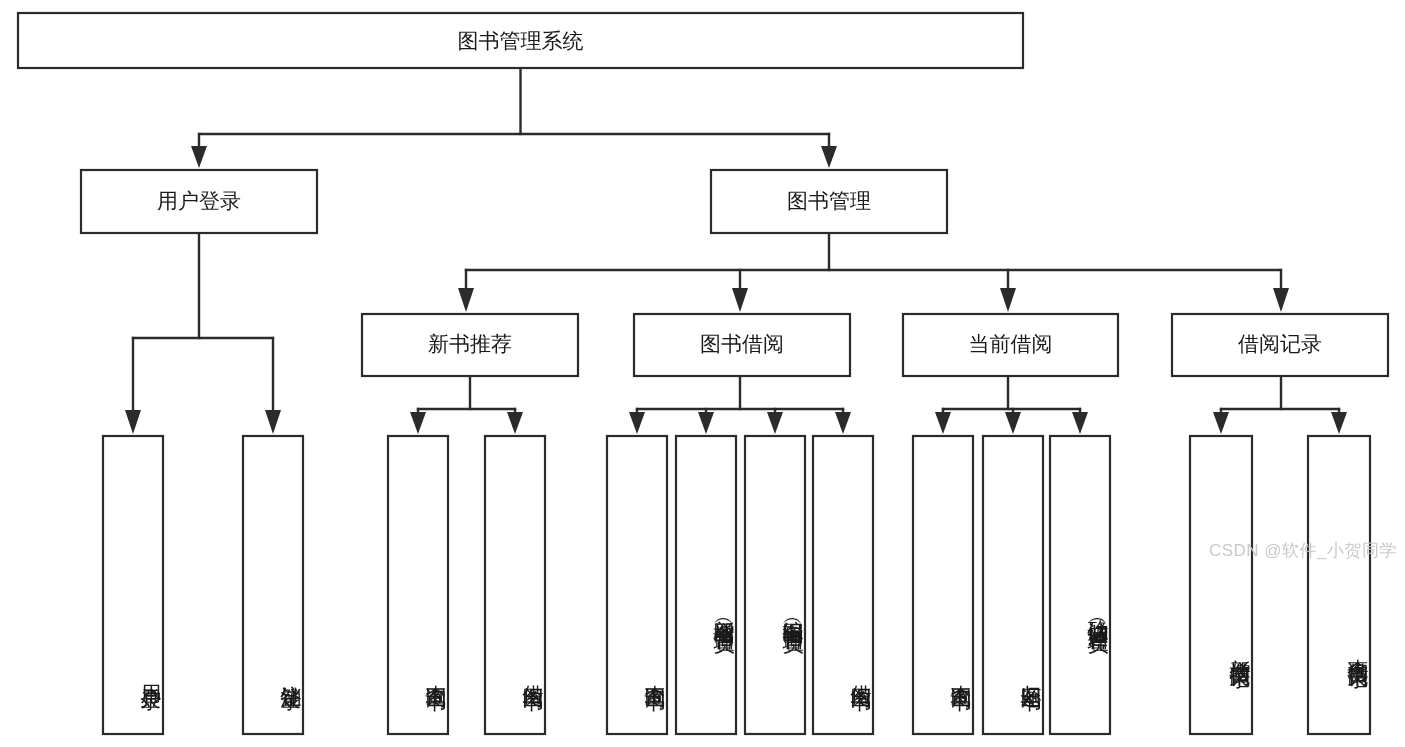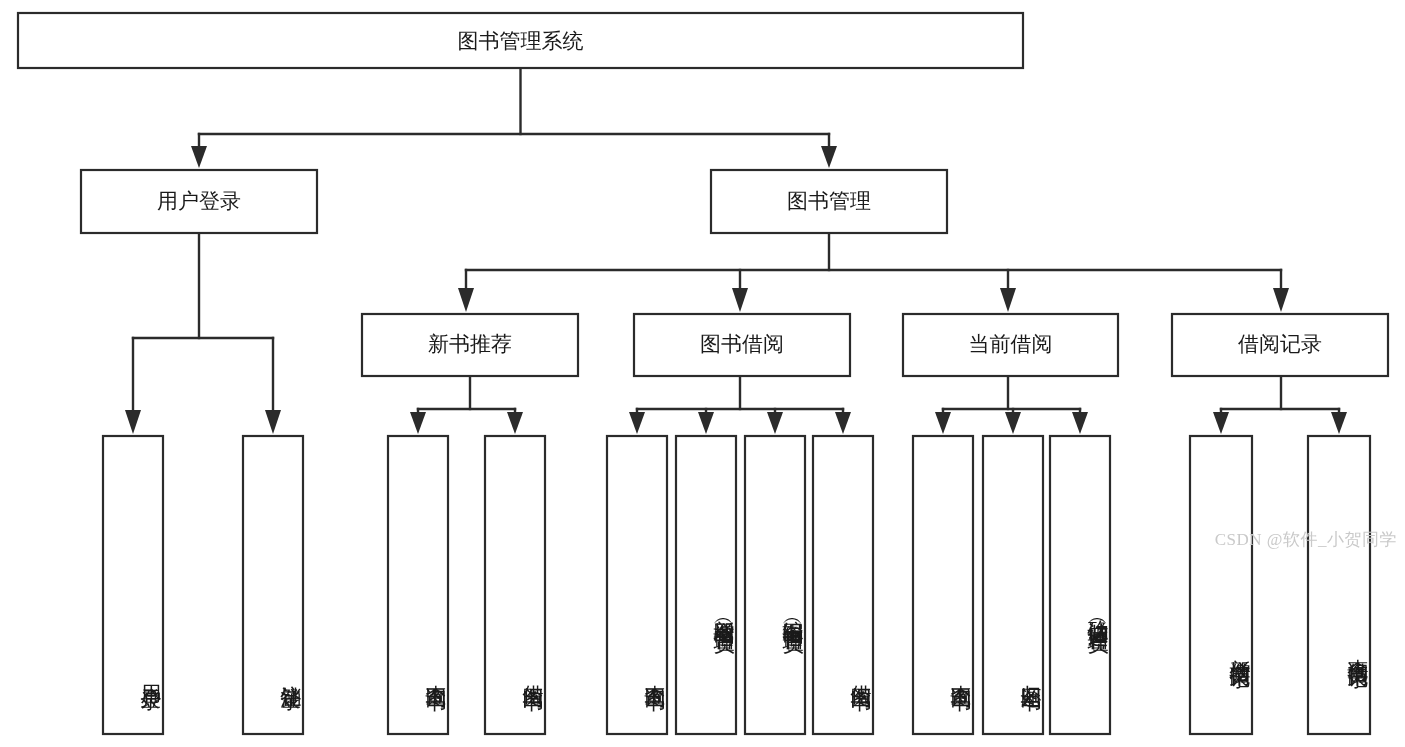--- a/index.html
+++ b/index.html
@@ -61,22 +61,22 @@
     white-space: nowrap;
     text-align: center;
     pointer-events: none;
     display: flex;
     align-items: flex-start;
     justify-content: center;
   }
   .watermark {
     position: absolute;
     right: 8px;
-    bottom: 20px;
-    font-family: Liberation Serif, serif;
+    bottom: 9px;
+    font-family: Liberation Sans, sans-serif;
     font-size: 17px;
     color: #c9c9c9;
     letter-spacing: 0.5px;
     user-select: none;
   }
 </style>
 </head>
 <body>
 
 <div id="diagram-root">

